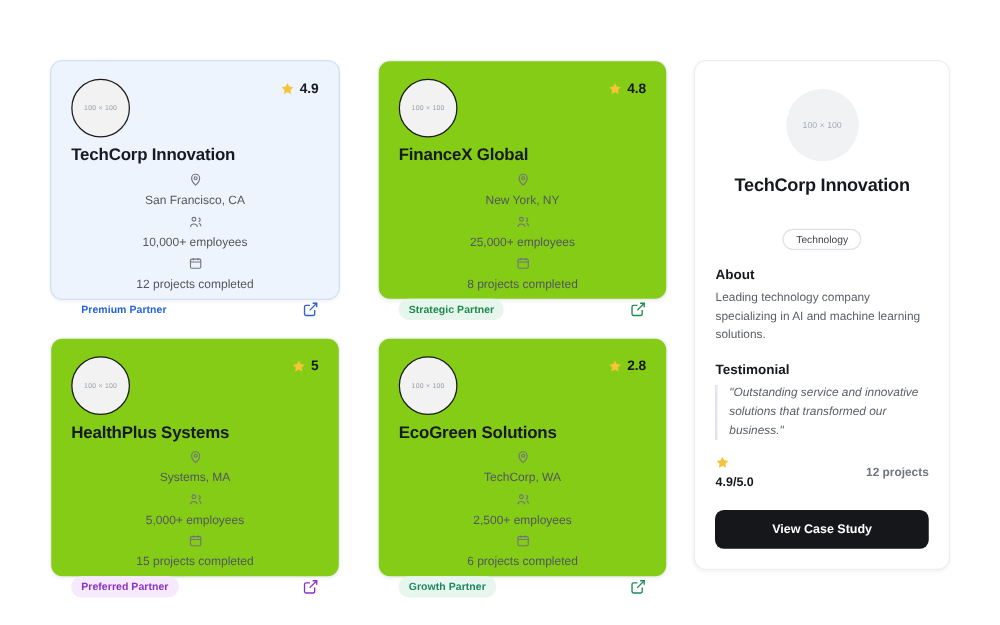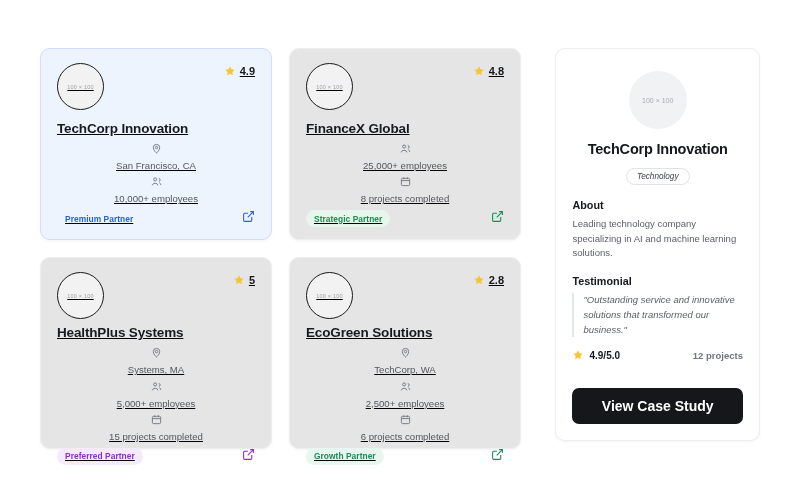--- a/index.html
+++ b/index.html
@@ -18,27 +18,26 @@
     gap: 18px;
     align-items: flex-start;
   }
 
   
   .grid {
     width: 560px;
     display: grid;
     grid-template-columns: 232px 232px;
     grid-template-rows: 192px 192px;
-    gap: 17px;
-    text-decoration: underline;
+    gap: 30px;
   }
 
   .card {
     position: relative;
-    background: #e5e5e5;
+    background: #84cc16;
     border: 1px solid #eceef1;
     border-radius: 10px;
     padding: 14px 16px 12px 16px;
     box-shadow: 0 1px 3px rgba(16,24,40,0.05);
     display: flex;
     flex-direction: column;
   }
   .card.selected {
     background: #eef4fe;
     border-color: #cfdffb;
@@ -91,20 +90,21 @@
     color: #52565e;
     margin-bottom: 5px;
     line-height: 1.1;
     flex-direction: column;
   }
   .meta-row svg { width: 11px; height: 11px; flex: none; stroke: #70757e; }
 
   .card-bottom {
     margin-top: auto;
     display: flex;
+    align-items: center;
     justify-content: space-between;
   }
   .badge {
     font-size: 8.4px;
     font-weight: bold;
     padding: 3.5px 8px;
     border-radius: 20px;
     letter-spacing: .05px;
     white-space: nowrap;
   }
@@ -136,21 +136,21 @@
     color: #a6abb2;
   }
   .panel-name {
     text-align: center;
     font-size: 14.5px;
     font-weight: bold;
     color: #15181e;
     margin-top: 12px;
     letter-spacing: -0.2px;
   }
-  .panel-tag-wrap { text-align: center; margin-top: 8px; font-style: italic; }
+  .panel-tag-wrap { text-align: center; margin-top: 24px; }
   .panel-tag {
     display: inline-block;
     font-size: 8.2px;
     color: #40444b;
     border: 1px solid #dfe2e6;
     border-radius: 20px;
     padding: 3px 10px;
   }
   .sec-title {
     font-size: 10.8px;
@@ -173,37 +173,38 @@
     line-height: 1.55;
   }
   .panel-stats {
     display: flex;
     align-items: center;
     justify-content: space-between;
     margin-top: 12px;
   }
   .panel-rating {
     display: flex;
-    align-items: center;
+    align-items: flex-start;
     gap: 5px;
     font-size: 10px;
     font-weight: bold;
     color: #15181e;
+    flex-direction: column;
   }
   .panel-projects { font-size: 9.5px; color: #70757e; font-weight: bold; }
   .cta {
     display: block;
     width: 100%;
-    margin-top: 27px;
+    margin-top: 16px;
     background: #15171a;
     color: #ffffff;
     border: none;
     border-radius: 7px;
     padding: 10px 0;
-    font-size: 14px;
+    font-size: 10px;
     font-weight: bold;
     font-family: "Liberation Sans", sans-serif;
     cursor: pointer;
   }
 </style>
 </head>
 <body>
 
 <div class="app">
 
@@ -230,20 +231,27 @@
         <span>San Francisco, CA</span>
       </div>
       <div class="meta-row">
         <svg viewBox="0 0 24 24" fill="none" stroke-width="2">
             <circle cx="9" cy="7.5" r="3.3"></circle>
             <path d="M2.8 20.5a6.4 6.4 0 0112.4 0"></path>
             <path d="M17 11.5a3 3 0 100-6"></path>
             <path d="M18 14.4a5.6 5.6 0 013.3 5.1"></path>
           </svg>
         <span>10,000+ employees</span>
+      </div>
+      <div class="meta-row">
+        <svg viewBox="0 0 24 24" fill="none" stroke-width="2">
+            <rect x="3" y="5" width="18" height="16" rx="2.5"></rect>
+            <path d="M3 10h18M8 3v4M16 3v4"></path>
+          </svg>
+        <span>12 projects completed</span>
       </div>
       <div class="card-bottom">
         <span class="badge blue">Premium Partner</span>
         <svg class="ext-link" viewBox="0 0 24 24" fill="none" stroke="#2f62c9" stroke-width="2">
             <path d="M18 13v6a2 2 0 01-2 2H5a2 2 0 01-2-2V8a2 2 0 012-2h6"></path>
             <path d="M15 3h6v6"></path>
             <path d="M10.5 13.5L21 3"></path>
           </svg>
       </div>
     </div>
@@ -256,20 +264,27 @@
         <div class="rating">
           <svg class="star" viewBox="0 0 24 24" fill="#f5c43a">
               <path d="M12 2.6l2.9 5.9 6.5.95-4.7 4.58 1.11 6.47L12 17.45l-5.81 3.05L7.3 14.03 2.6 9.45l6.5-.95z"></path>
             </svg>
           <span>4.8</span>
         </div>
       </div>
       <div class="card-name">FinanceX Global</div>
       <div class="meta-row">
         <svg viewBox="0 0 24 24" fill="none" stroke-width="2">
+            <path d="M12 22s7-6.1 7-12a7 7 0 10-14 0c0 5.9 7 12 7 12z"></path>
+            <circle cx="12" cy="10" r="2.6"></circle>
+          </svg>
+        <span>New York, NY</span>
+      </div>
+      <div class="meta-row">
+        <svg viewBox="0 0 24 24" fill="none" stroke-width="2">
             <circle cx="9" cy="7.5" r="3.3"></circle>
             <path d="M2.8 20.5a6.4 6.4 0 0112.4 0"></path>
             <path d="M17 11.5a3 3 0 100-6"></path>
             <path d="M18 14.4a5.6 5.6 0 013.3 5.1"></path>
           </svg>
         <span>25,000+ employees</span>
       </div>
       <div class="meta-row">
         <svg viewBox="0 0 24 24" fill="none" stroke-width="2">
             <rect x="3" y="5" width="18" height="16" rx="2.5"></rect>

